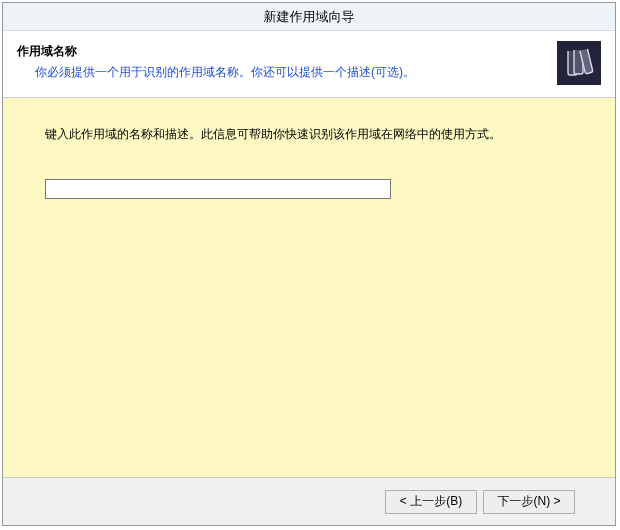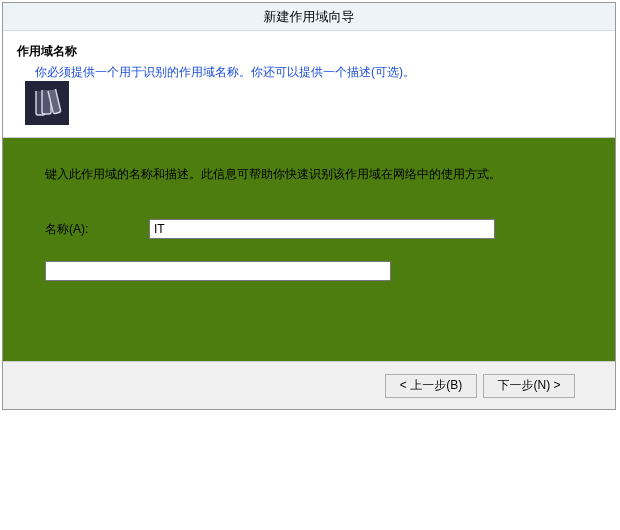--- a/index.html
+++ b/index.html
@@ -6,21 +6,21 @@
     body {
       font-family: "Microsoft YaHei", "SimSun", sans-serif;
       font-size: 12px;
       background: #fff;
       width: 620px;
       height: 530px;
       overflow: hidden;
     }
     .window {
       width: 614px;
-      height: 408px;
+      height: 524px;
       margin: 2px;
       border: 1px solid #999;
       display: flex;
       flex-direction: column;
       background: #fff;
     }
     .titlebar {
       background: #eef3f8;
       height: 28px;
       display: flex;
@@ -29,21 +29,20 @@
       border-bottom: 1px solid #d7dde4;
       color: #000;
       font-size: 13px;
     }
     .header {
       display: flex;
       padding: 10px 14px 12px 14px;
       border-bottom: 1px solid #ccc;
       background: #fff;
       align-items: flex-start;
-      flex-direction: column;
     }
     .header-text { flex: 1; padding-top: 2px; }
     .header-title {
       font-weight: bold;
       font-size: 12px;
       margin-bottom: 4px;
     }
     .header-subtitle {
       font-size: 12px;
       padding-left: 18px;
@@ -51,21 +50,21 @@
     }
     .header-icon {
       width: 44px; height: 44px;
       background: #23233a;
       display: flex; align-items: center; justify-content: center;
       margin-left: 8px;
     }
     .content {
       flex: 1;
       padding: 28px 34px 10px 42px;
-      background: #4d7c0f;
+      background: #fef9c3;
     }
     .instruction {
       font-size: 12px;
       margin-bottom: 36px;
       color: #000;
     }
     .form-row {
       display: flex;
       align-items: center;
       margin-bottom: 22px;
@@ -128,24 +127,20 @@
           <path d="M12 4 L12 26 Q12 28 14 28 L19 28 Q21 28 21 26 L21 4" fill="#54546c"></path>
           <path d="M18 5 L23 26 Q23.5 28 25.5 27.5 L29 26.5 Q31 26 30.5 24 L25.5 3" fill="#64647c"></path>
         </g>
       </svg>
     </div>
   </div>
 
   <div class="content">
     <div class="instruction">键入此作用域的名称和描述。此信息可帮助你快速识别该作用域在网络中的使用方式。</div>
 
-    <div class="form-row">
-      <label class="form-label">名称(A):</label>
-      <input type="text" class="form-input" value="IT" style="">
-    </div>
 
     <div class="form-row">
       <input type="text" class="form-input" value="" style="">
     </div>
   </div>
 
   <div class="footer">
     <button class="btn">&lt; 上一步(B)</button>
     <button class="btn">下一步(N) &gt;</button>
     <div class="btn-gap"></div>

